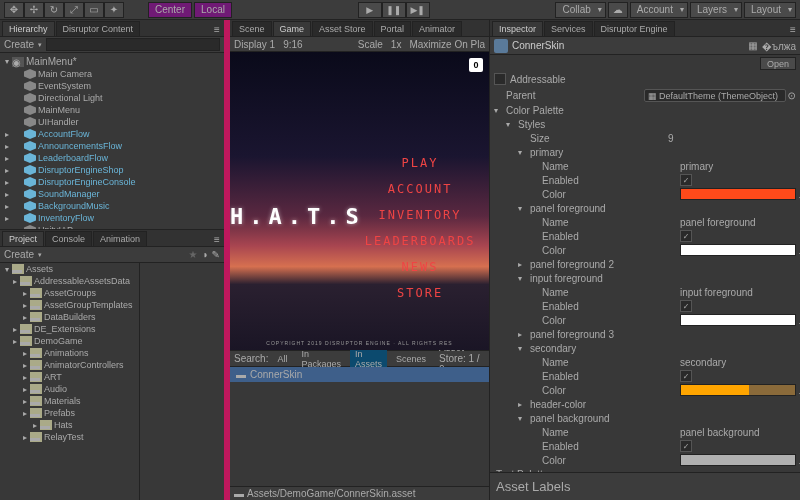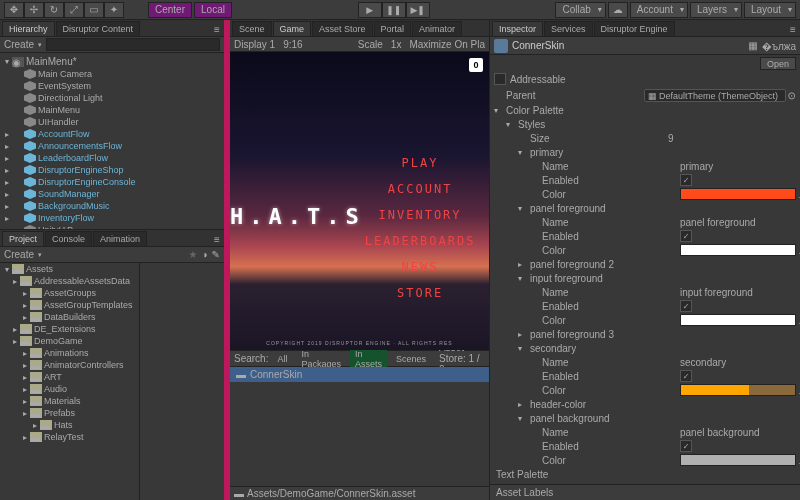--- a/index.html
+++ b/index.html
@@ -29,21 +29,21 @@
 .tr-ico{width:12px;height:10px;margin-right:2px;display:inline-block}
 .cube{background:#888;clip-path:polygon(50% 0,100% 25%,100% 75%,50% 100%,0 75%,0 25%)}
 .blue{color:#6ab5d8}
 .hierarchy-panel{height:210px;display:flex;flex-direction:column;border-bottom:1px solid #222}
 .project-panel{flex:1;display:flex;flex-direction:column}
 .project-body{flex:1;display:flex}
 .proj-tree{width:140px;border-right:1px solid #222;overflow:auto;background:#383838}
 .search-bar{height:16px;background:#3c3c3c;border-bottom:1px solid #222;display:flex;align-items:center;padding:0 4px;gap:4px;font-size:9px}
 .search-input{flex:0 0 60px;height:13px;background:#2a2a2a;border:1px solid #222;color:#aaa;padding:0 3px;font-size:9px}
 .filter-chip{padding:1px 5px;font-size:9px;cursor:pointer}
-.filter-chip.active{background:#14532d;border-radius:2px}
+.filter-chip.active{background:#0c4a6e;border-radius:2px}
 .asset-row{padding:2px 6px;background:#3e5f8a;color:#fff;font-size:9px;display:flex;align-items:center;gap:4px}
 .breadcrumb{height:14px;background:#3c3c3c;border-top:1px solid #222;padding:1px 4px;font-size:9px;display:flex;align-items:center;gap:3px}
 .center-tabs{height:17px;background:#323232;display:flex;align-items:center;border-bottom:1px solid #222;gap:1px;padding-left:2px}
 .game-toolbar{height:15px;background:#3c3c3c;border-bottom:1px solid #222;display:flex;align-items:center;font-size:8px;padding:0 4px;gap:8px}
 .game-view{flex:1;background:#1a1a2e;position:relative;overflow:hidden}
 .game-sky{position:absolute;inset:0;background:linear-gradient(180deg,#0a0a1a 0%,#1a1530 35%,#5a2840 55%,#a84550 65%,#d67050 72%,#2a2030 78%,#1a1525 100%)}
 .game-content{position:absolute;inset:0;display:flex;align-items:center;padding-top:30px}
 .game-title{font-family:monospace;font-size:22px;color:#fff;letter-spacing:6px;font-weight:bold;text-shadow:0 0 4px rgba(255,255,255,.5)}
 .game-menu{margin-top:24px;display:flex;flex-direction:column;gap:12px;align-items:center}
 .game-menu-item{font-family:monospace;font-size:12px;color:#ef4444;letter-spacing:2px}
@@ -56,21 +56,21 @@
 .prop-row{display:flex;align-items:center;padding:1px 4px;font-size:9px;min-height:14px}
 .prop-indent{width:12px;flex-shrink:0}
 .prop-fold{width:10px;font-size:8px;cursor:pointer;flex-shrink:0}
 .prop-label{flex:0 0 140px;padding-left:2px}
 .prop-val{flex:1;display:flex;align-items:center;gap:2px}
 .obj-field{flex:1;height:13px;background:#2a2a2a;border:1px solid #555;padding:0 3px;font-size:9px;display:flex;align-items:center;border-radius:2px}
 .color-swatch{flex:1;height:12px;border:1px solid #222;position:relative}
 .color-swatch::after{content:"";position:absolute;right:-12px;top:1px;width:8px;height:8px;background:#ccc;clip-path:polygon(0 100%,100% 100%,100% 0)}
 .chk{width:12px;height:12px;background:#2a2a2a;border:1px solid #555;display:flex;align-items:center;justify-content:center;font-size:8px}
 .open-btn{height:13px;padding:0 6px;background:#4a4a4a;border:1px solid #222;font-size:9px;cursor:pointer;display:flex;align-items:center}
-.insp-footer{height:16px;background:#3c3c3c;border-top:1px solid #222;padding:1px 6px;font-size:10px;display:flex;align-items:center}
+.insp-footer{height:28px;background:#3c3c3c;border-top:1px solid #222;padding:1px 6px;font-size:13px;display:flex;align-items:center}
 .star{color:#666}
 .center-bottom{height:150px;border-top:1px solid #222;display:flex;flex-direction:column}
 </style>
 </head>
 <body>
 
 <div class="toolbar">
 <div class="tool-grp">
 <div class="tool-btn">✥</div>
 <div class="tool-btn">✢</div>

